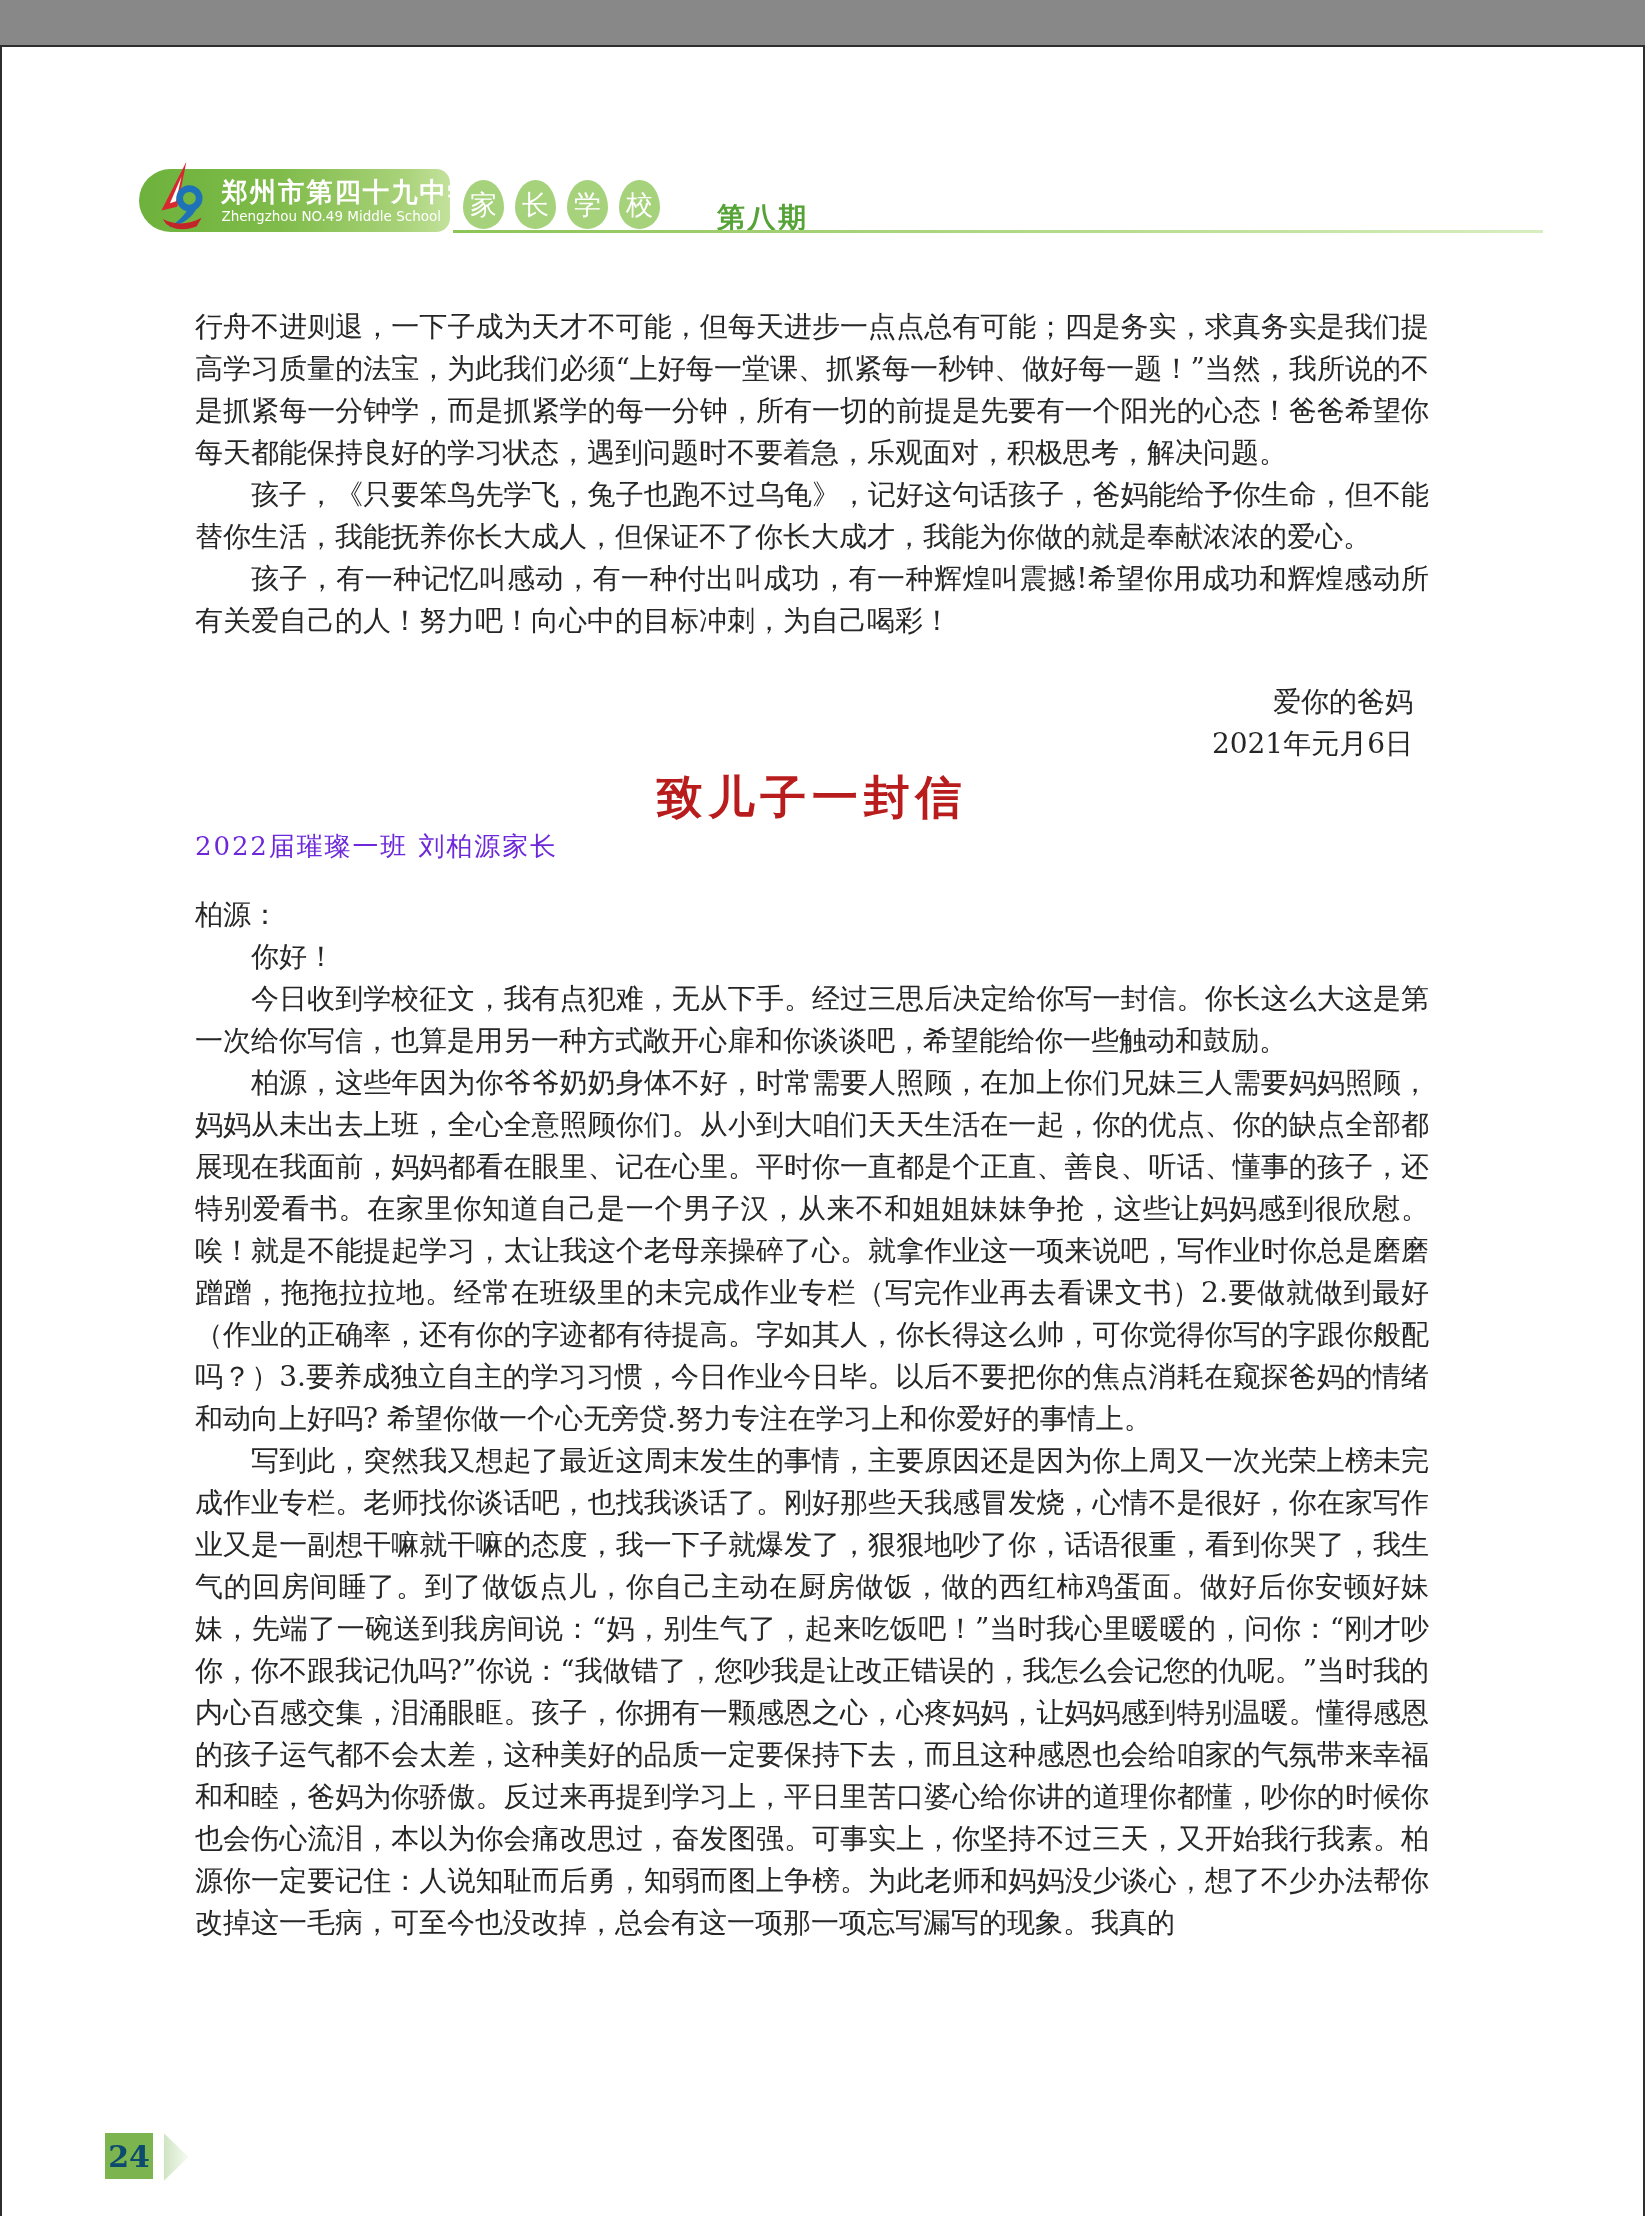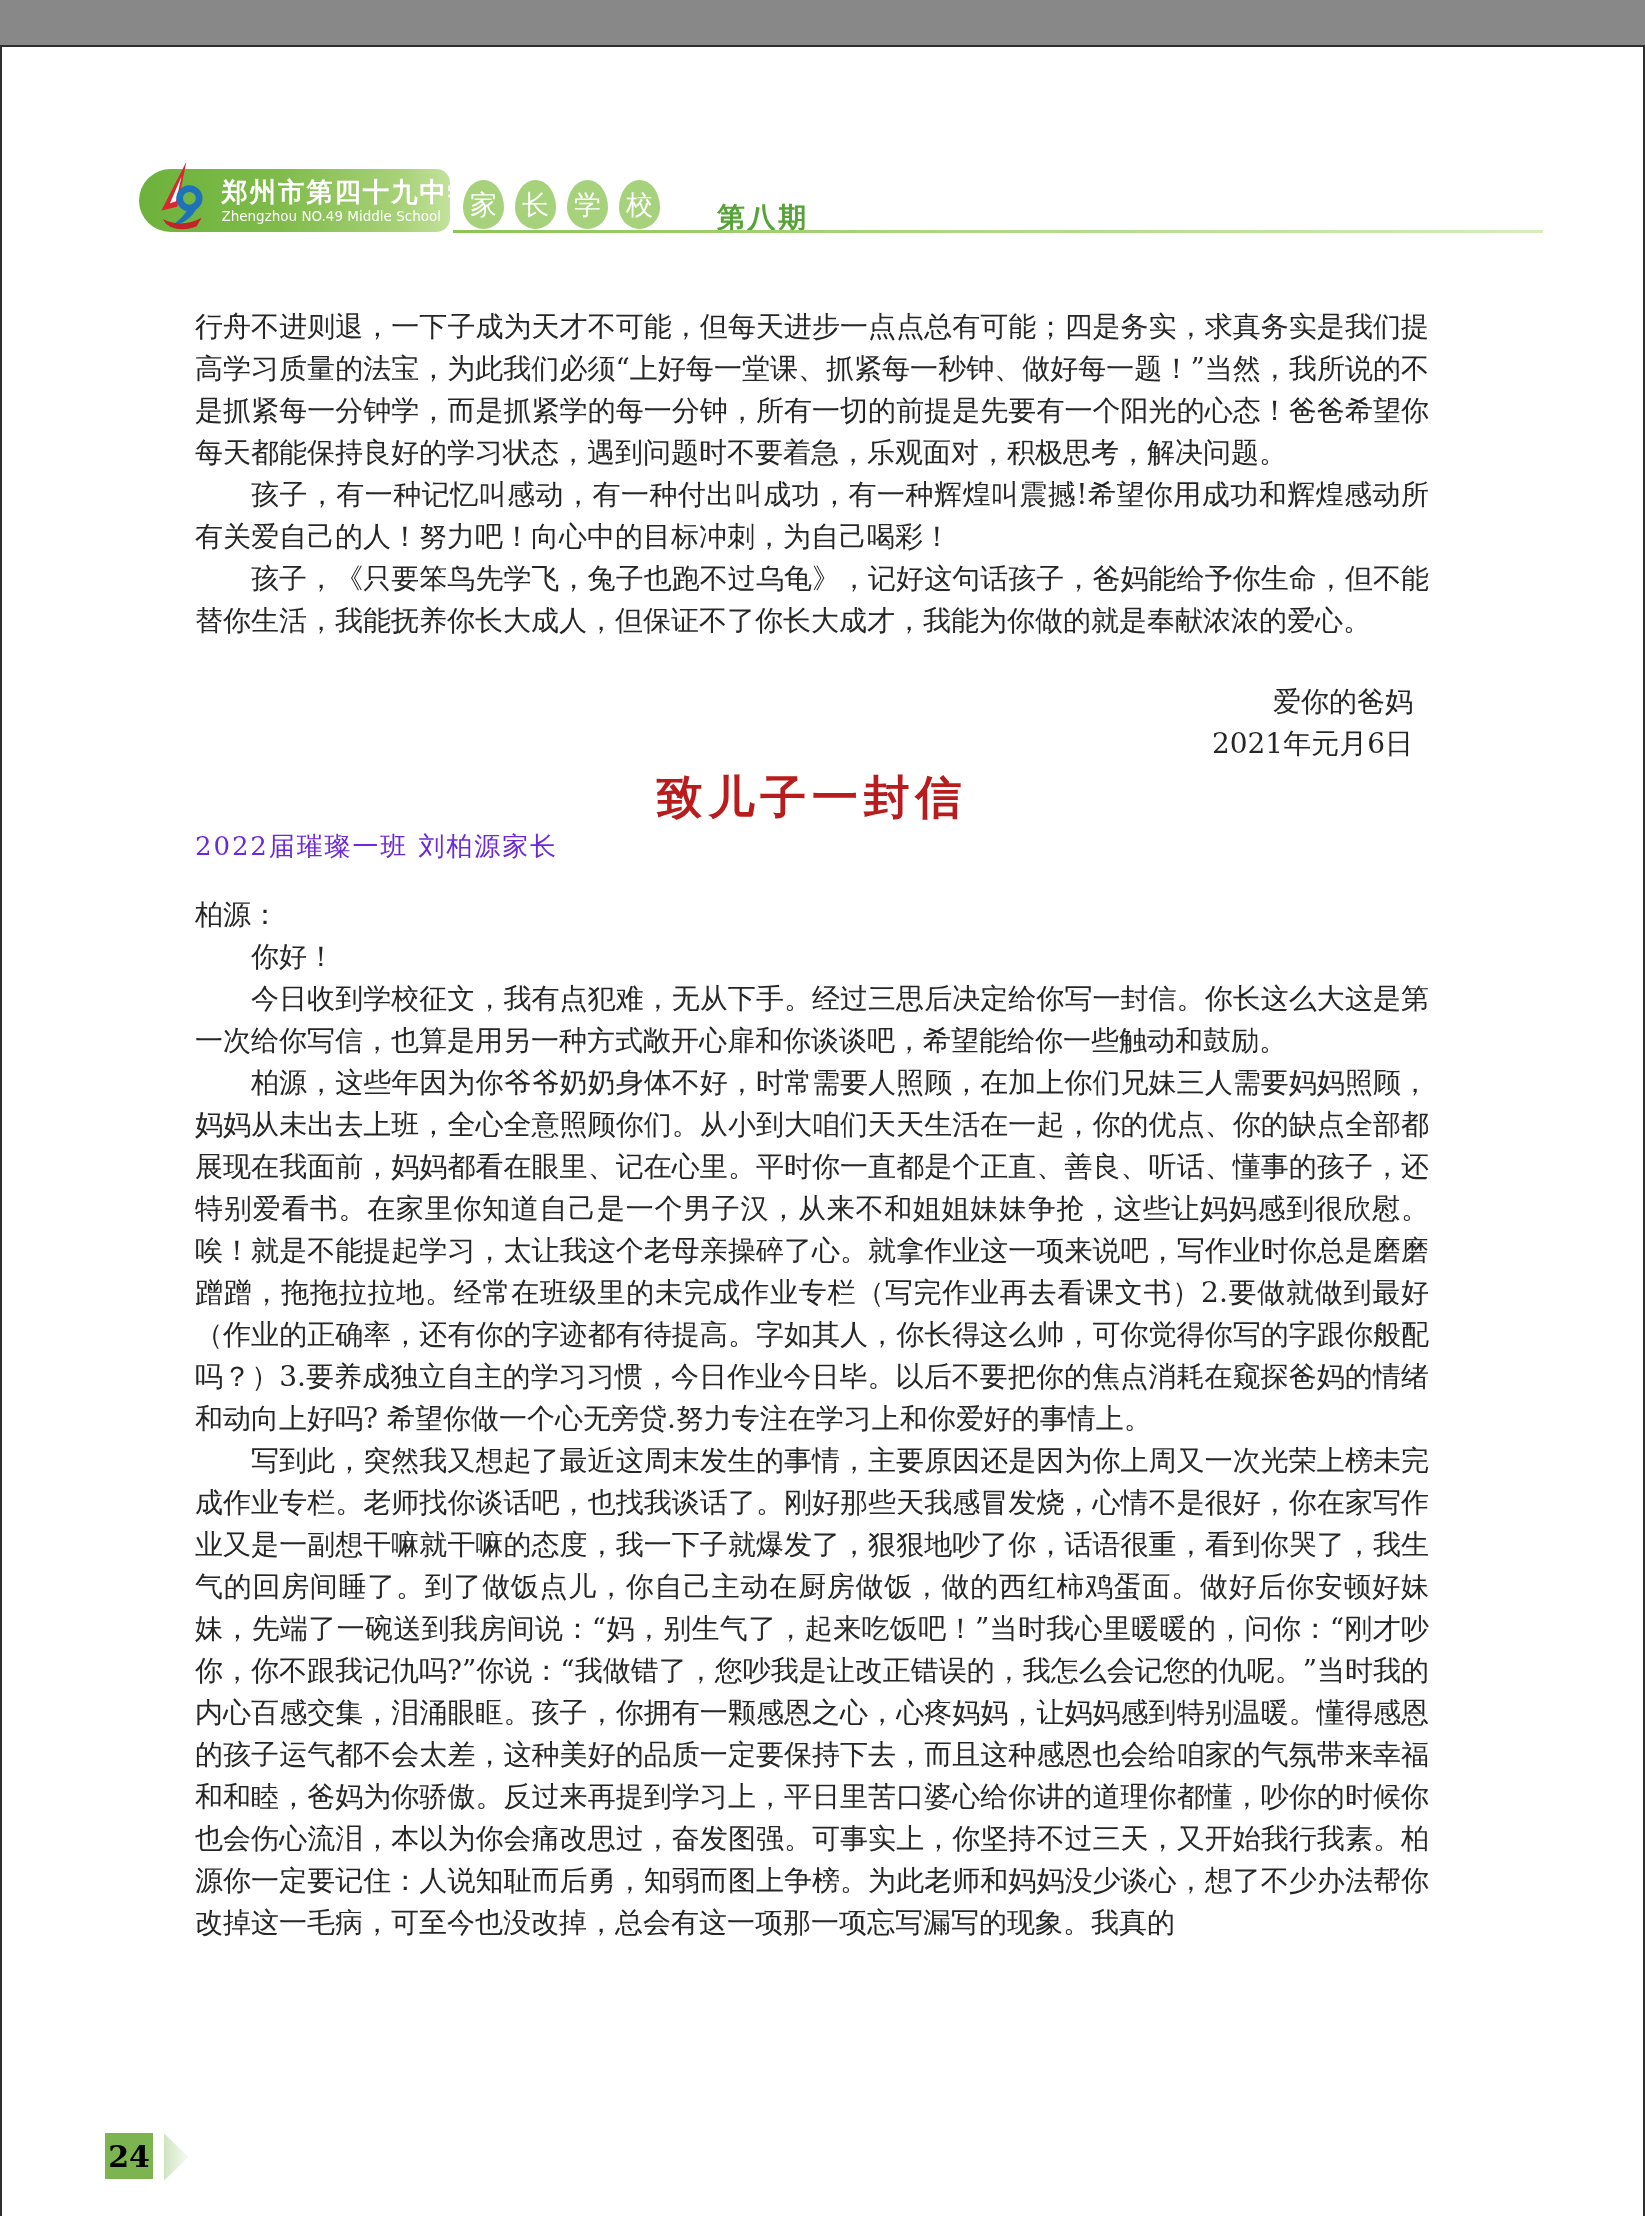--- a/index.html
+++ b/index.html
@@ -62,21 +62,21 @@
   .letter-byline{
     margin-top:34px;
     text-indent:0;
     font-size:26px;color:#6d28d9;letter-spacing:1.9px;line-height:34px;
   }
   .letter-body{margin-top:31px;}
 
   
   .page-num-badge{
     position:absolute;left:103px;top:2086px;width:48px;height:46px;
-    background:#7cb450;color:#000000;
+    background:#7cb450;color:#0c4a6e;
     font-size:30px;font-weight:bold;
     display:flex;align-items:center;justify-content:center;
     font-family:"DejaVu Serif","Liberation Serif",serif;
   }
   .page-num-arrow{position:absolute;left:162px;top:2086px;width:24.5px;height:48px;}
 </style>
 </head>
 <body>
 
 <div class="page">
@@ -101,22 +101,22 @@
     <div class="badge">学</div>
     <div class="badge">校</div>
   </div>
 
   <div class="issue-label">第八期</div>
   <div class="header-rule"></div>
 
   <div class="content">
 
     <p class="no-indent">行舟不进则退，一下子成为天才不可能，但每天进步一点点总有可能；四是务实，求真务实是我们提高学习质量的法宝，为此我们必须“上好每一堂课、抓紧每一秒钟、做好每一题！”当然，我所说的不是抓紧每一分钟学，而是抓紧学的每一分钟，所有一切的前提是先要有一个阳光的心态！爸爸希望你每天都能保持良好的学习状态，遇到问题时不要着急，乐观面对，积极思考，解决问题。</p>
+    <p class="indent">孩子，《只要笨鸟先学飞，兔子也跑不过乌龟》，记好这句话孩子，爸妈能给予你生命，但不能替你生活，我能抚养你长大成人，但保证不了你长大成才，我能为你做的就是奉献浓浓的爱心。</p>
     <p class="indent">孩子，有一种记忆叫感动，有一种付出叫成功，有一种辉煌叫震撼!希望你用成功和辉煌感动所有关爱自己的人！努力吧！向心中的目标冲刺，为自己喝彩！</p>
-    <p class="indent">孩子，《只要笨鸟先学飞，兔子也跑不过乌龟》，记好这句话孩子，爸妈能给予你生命，但不能替你生活，我能抚养你长大成人，但保证不了你长大成才，我能为你做的就是奉献浓浓的爱心。</p>
 
     <div class="sig-block">
       <div>爱你的爸妈</div>
       <div>2021年元月6日</div>
     </div>
 
     <p class="letter-title">致儿子一封信</p>
     <p class="letter-byline">2022届璀璨一班  刘柏源家长</p>
 
     <div class="letter-body">

